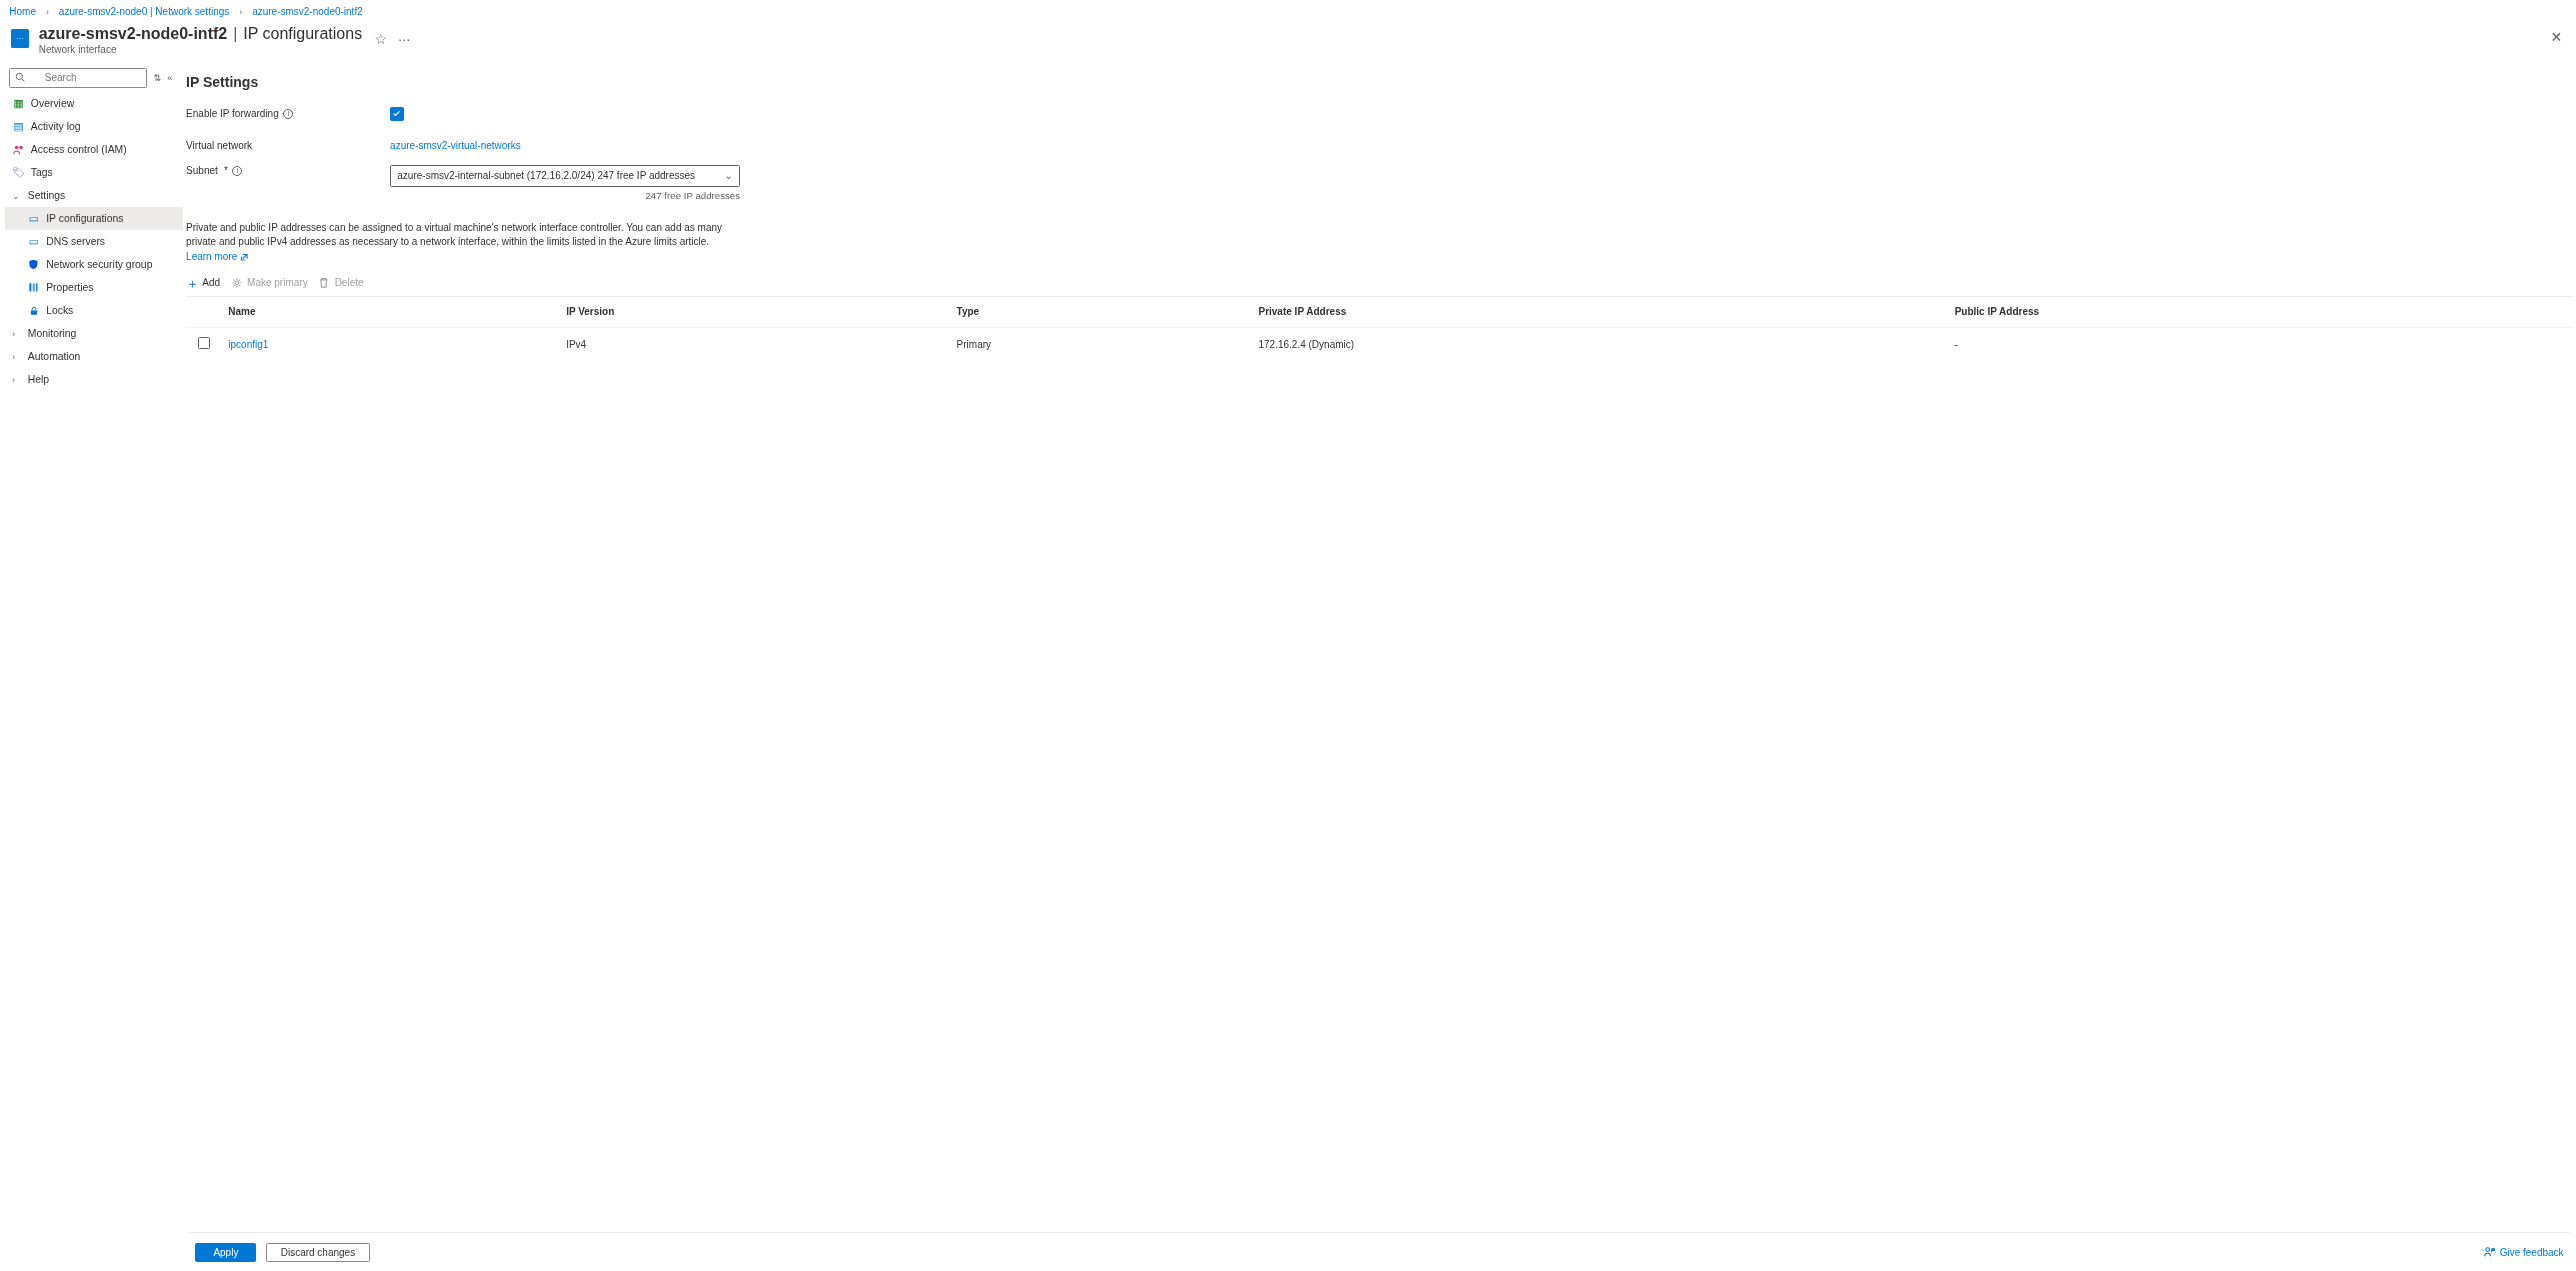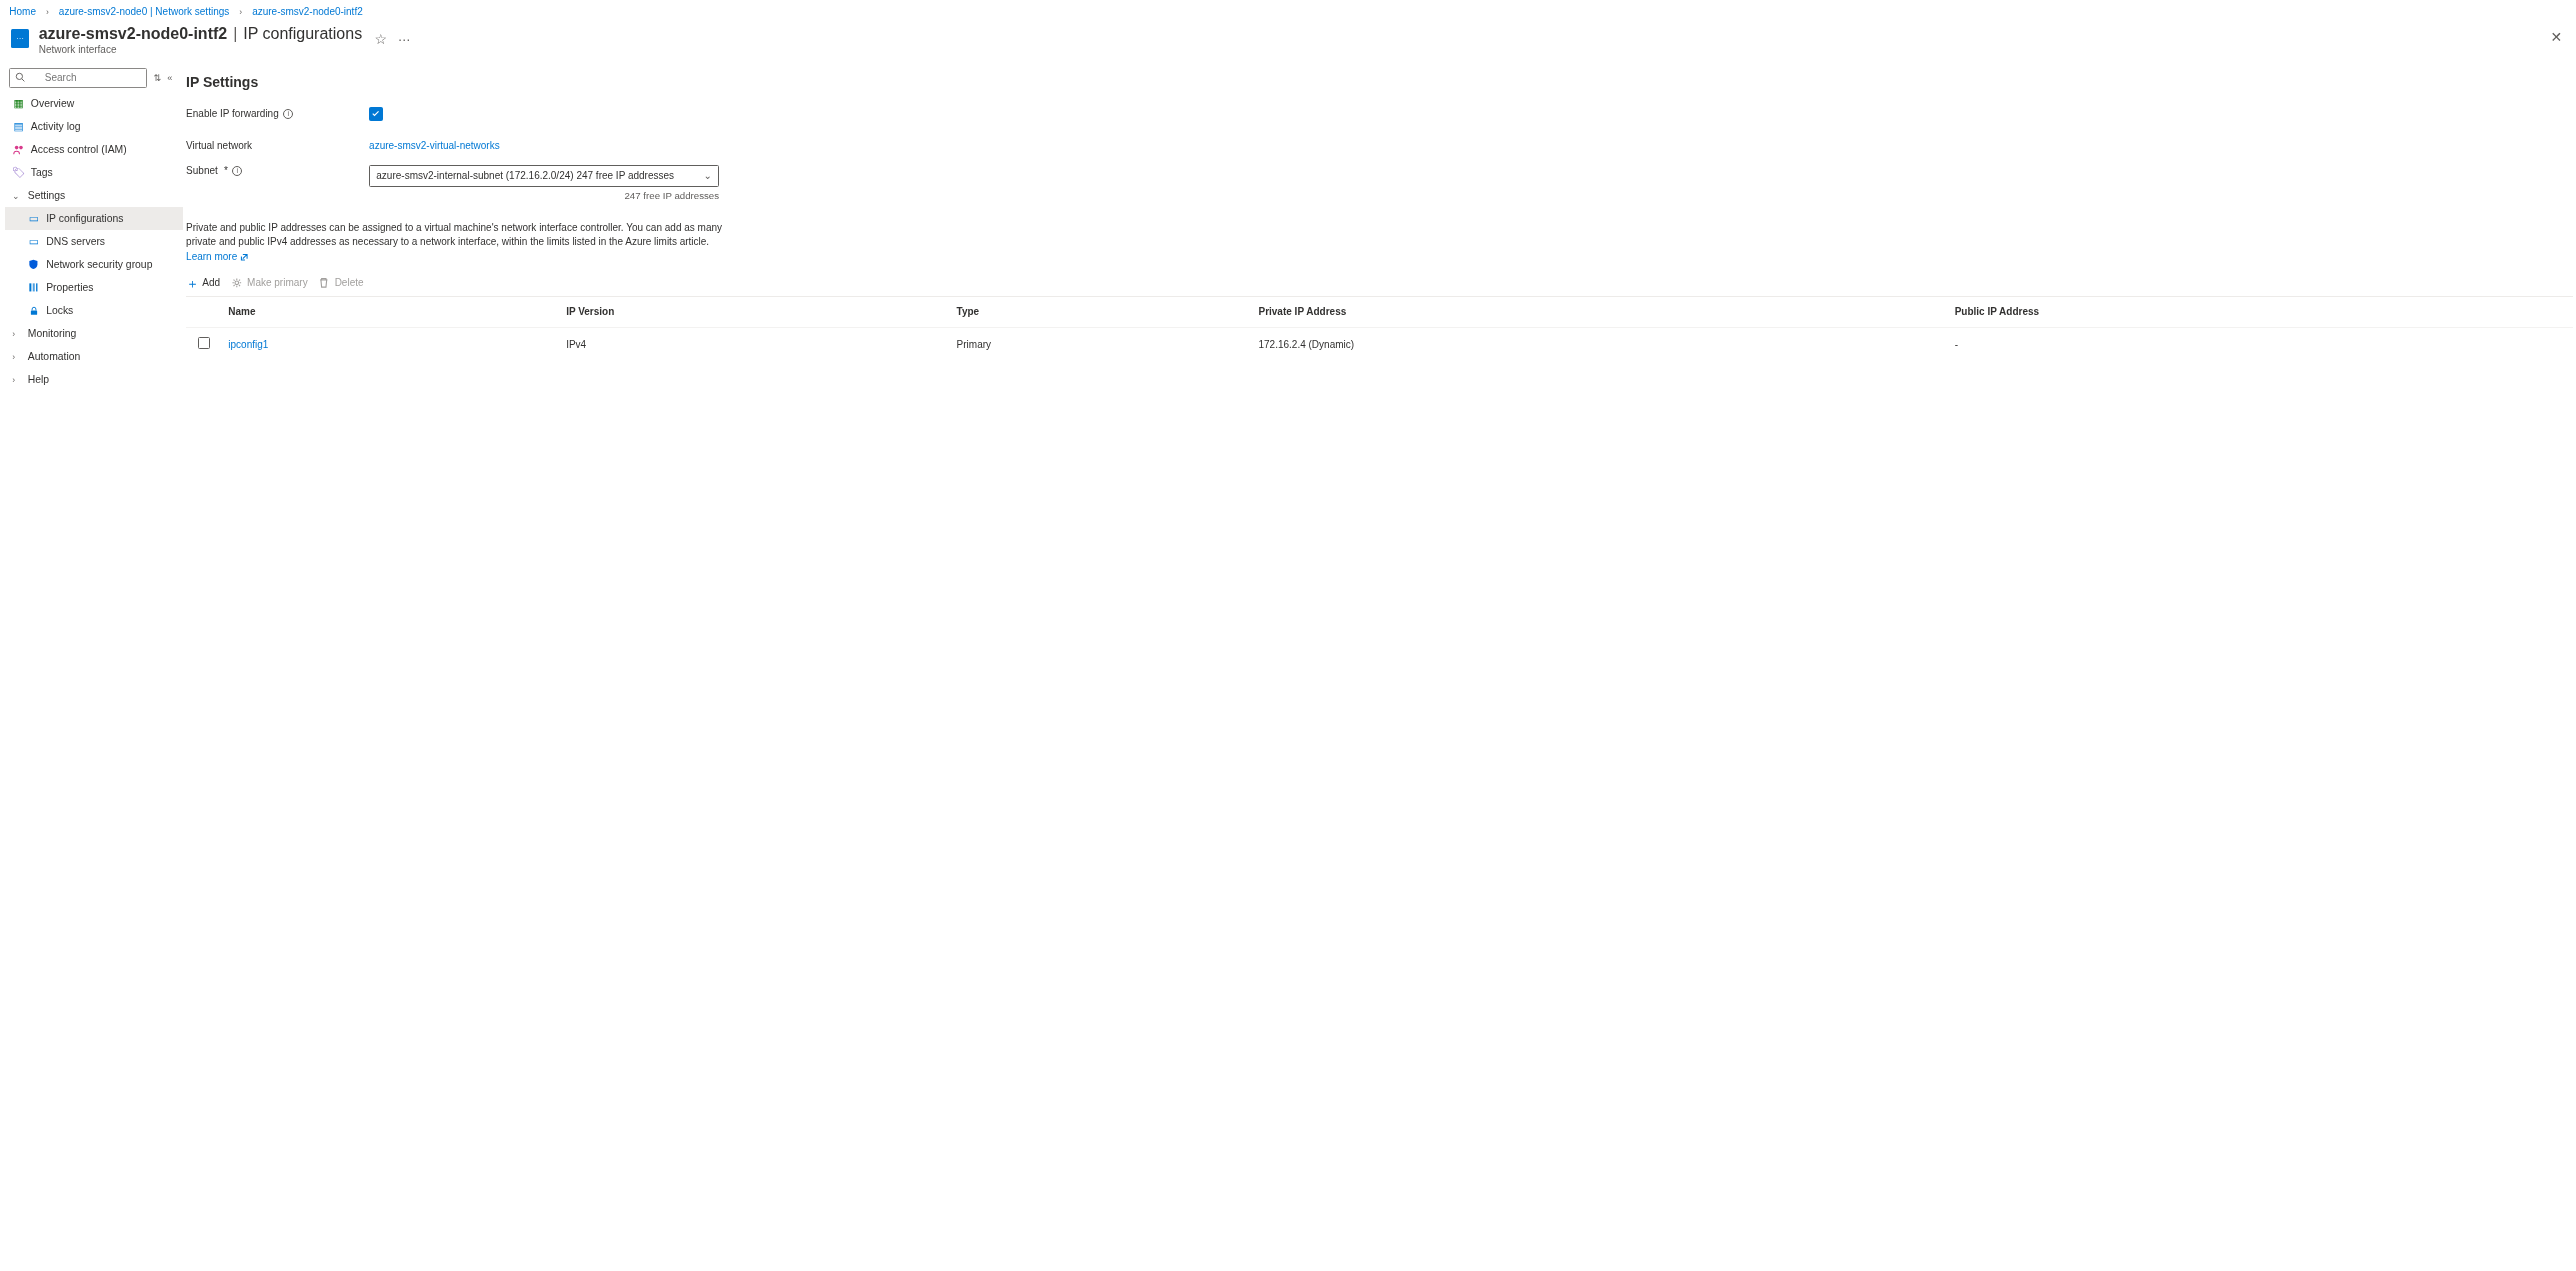--- a/index.html
+++ b/index.html
@@ -97,21 +97,21 @@
 
   
   .main { flex: 1; display:flex; flex-direction:column; min-width:0; }
   .toolbar { display:flex; align-items:center; gap:6.2px; padding:7.7px 0 7.7px 3.1px; border-bottom:0.8px solid #edebe9; margin: 0 3.1px 0 3.1px;}
   .toolbar-btn { display:inline-flex; align-items:center; gap:4.6px; cursor:pointer; padding:3.1px 4.6px; color:#323130; }
   .toolbar-btn svg { width:11.6px; height:11.6px; }
   .main-inner { padding: 7.7px 3.1px 0 3.1px; flex:1; display:flex; flex-direction:column; }
 
   h3.section-title { font-size:14px; font-weight:600; margin: 3.1px 0 10.8px; }
 
-  .form-row { display:flex; align-items:center; min-height:26px; margin-bottom:6.2px; }
+  .form-row { display:flex; align-items:center; min-height:26px; margin-bottom:6.2px;gap:21px; }
   .form-label { width: 183px; flex:0 0 183px; color:#323130; display:flex; align-items:center; gap:4.6px; }
   .info-ic { width:10px; height:10px; border:0.8px solid #605e5c; border-radius:50%; display:inline-flex; align-items:center; justify-content:center; font-size:7px; color:#605e5c; line-height:1; }
   .req-star { margin-left:1.5px; }
 
   .checkbox {
     width:14px; height:14px; border:0.8px solid #323130; border-radius:1.5px;
     display:inline-flex; align-items:center; justify-content:center;
     cursor:pointer;
   }
   .checkbox.checked { background:#0078d4; border-color:#0078d4; color:#fff; }
@@ -383,17 +383,29 @@
             <td>IPv4</td>
             <td>Primary</td>
             <td>172.16.2.4 (Dynamic)</td>
             <td>-</td>
           </tr>
         </tbody>
       </table>
 
       <div style="flex:1"></div>
 
+      <div class="footer">
+        <button class="btn-primary">Apply</button>
+        <button class="btn-default">Discard changes</button>
+        <span class="feedback-link">
+          <svg viewBox="0 0 16 16" class="stroke-ic">
+              <circle cx="5" cy="5" r="2.5"></circle>
+              <path d="M1 14c0-2.5 2-4 4-4s4 1.5 4 4"></path>
+              <path d="M10 3h5v4h-3l-2 2V3z" fill="currentColor" stroke="none"></path>
+            </svg>
+          <span>Give feedback</span>
+        </span>
+      </div>
     </div>
   </div>
 
 </div>
 
 
 </body></html>

